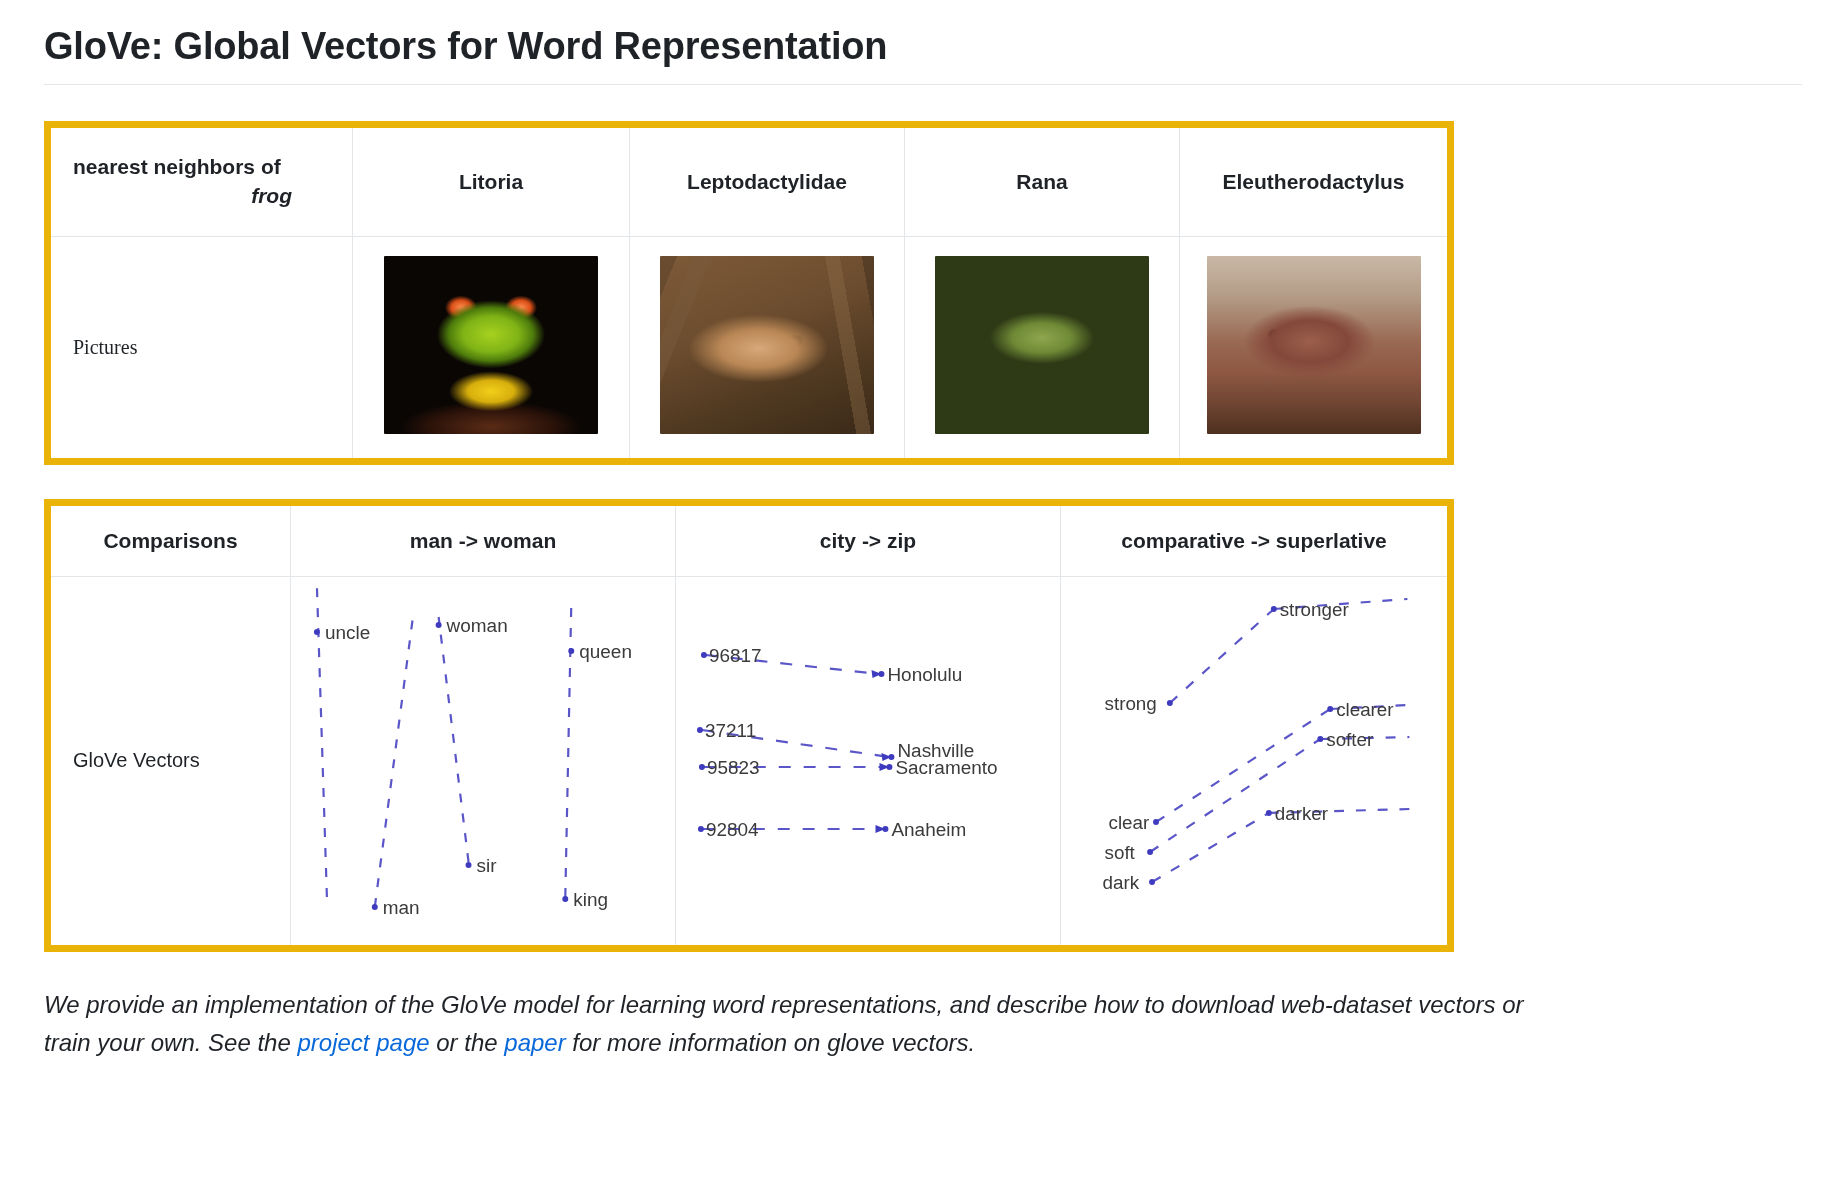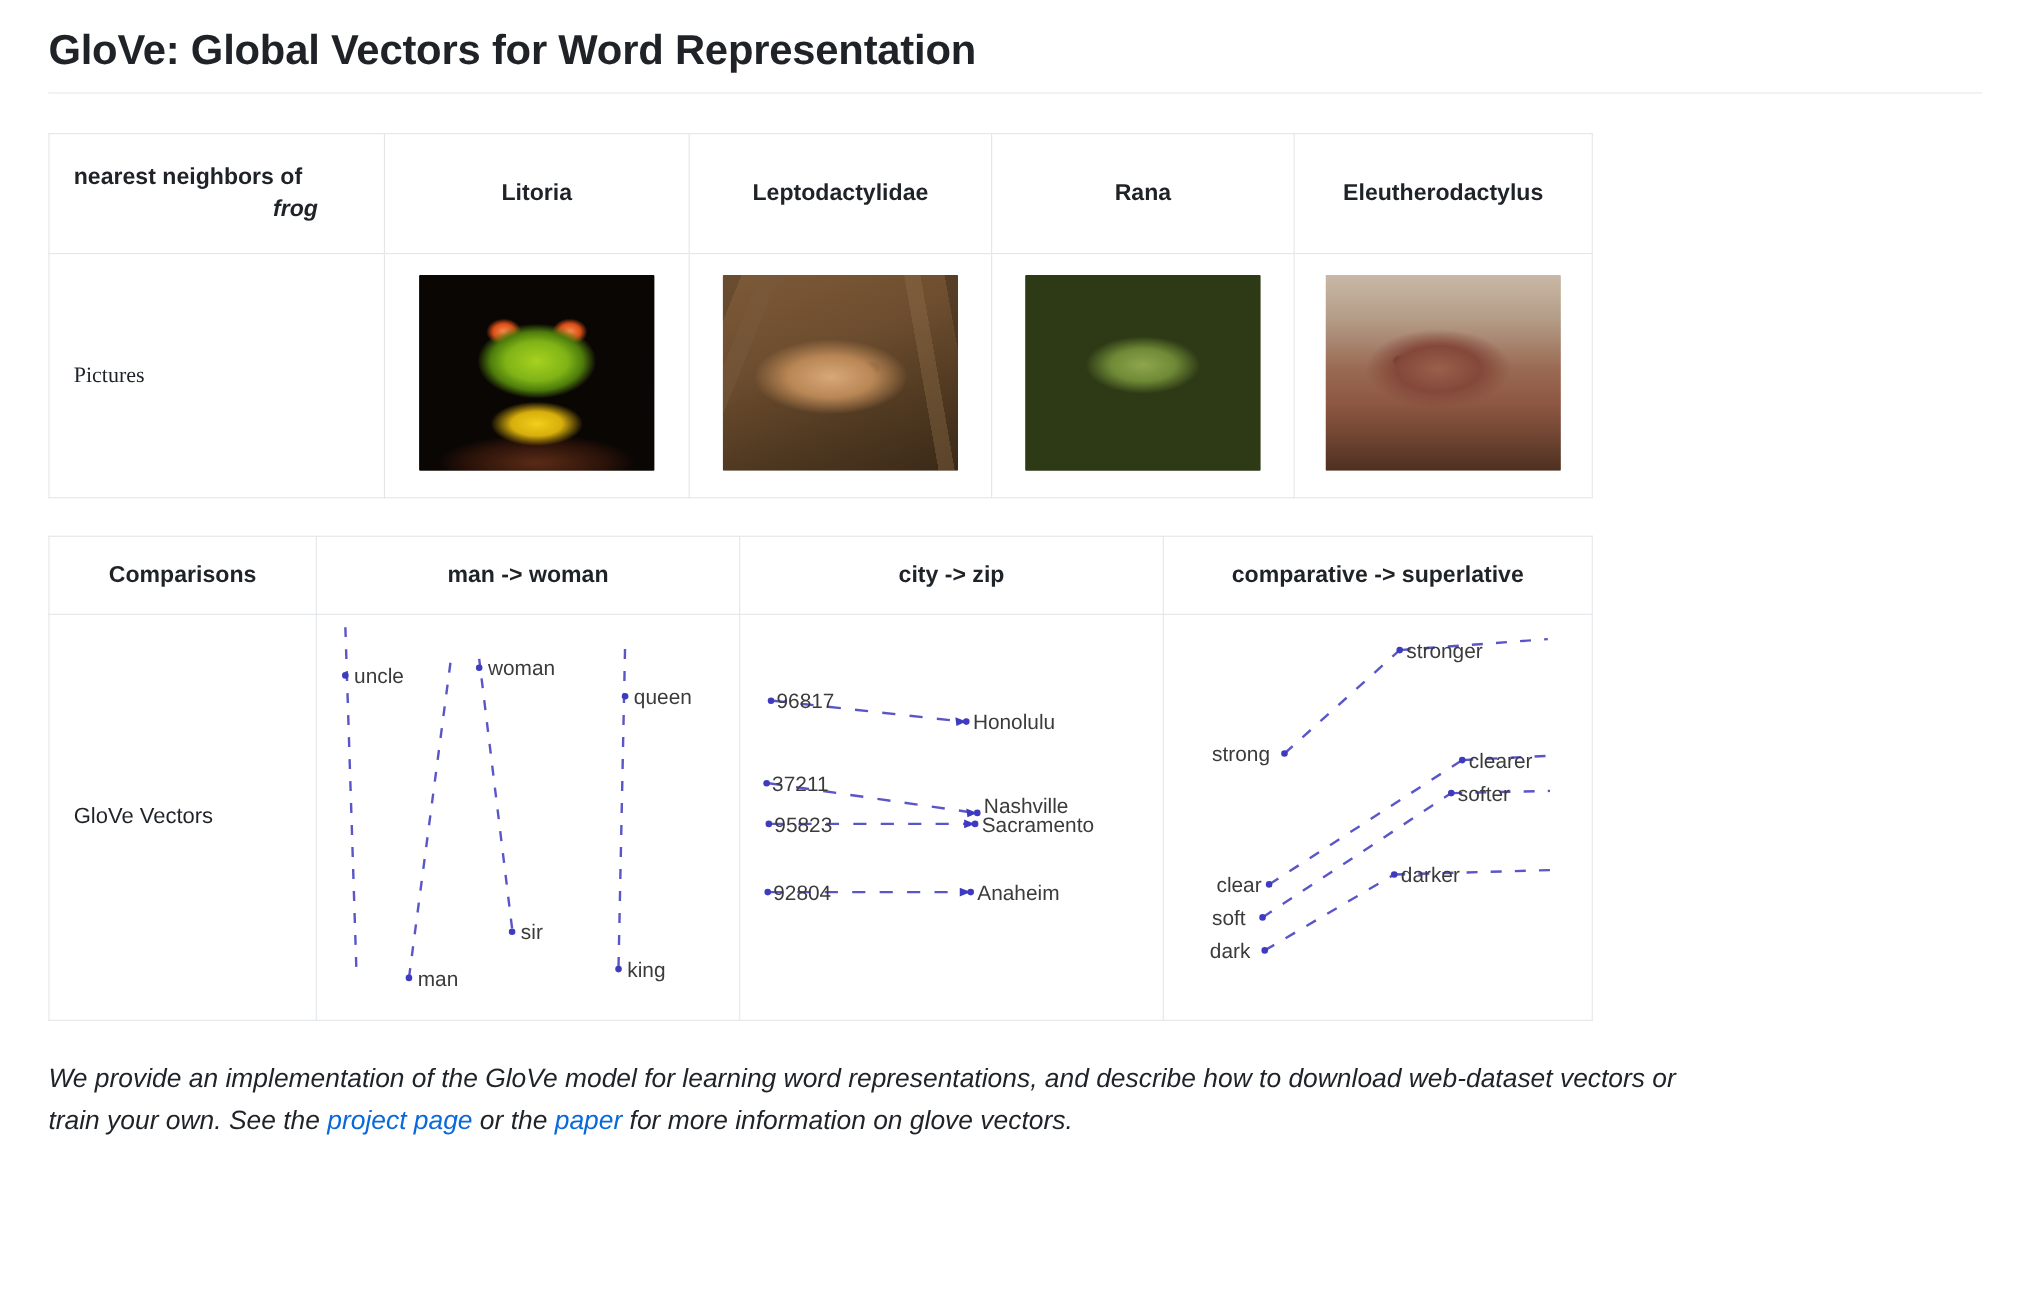--- a/index.html
+++ b/index.html
@@ -30,21 +30,21 @@
   }
   .title-rule {
     height: 1px;
     background: #e4e7ea;
     margin: 0 0 36px 0;
   }
   
   table.gv {
     border-collapse: collapse;
     table-layout: fixed;
-    border: 1px solid #eab308;
+    border: 7px solid #eab308;
     background: #fff;
   }
   table.gv td, table.gv th {
     border: 1px solid #e3e6e9;
     padding: 0;
     vertical-align: middle;
   }
   
   #frog-table { width: 1403px; }
   #frog-table th {

